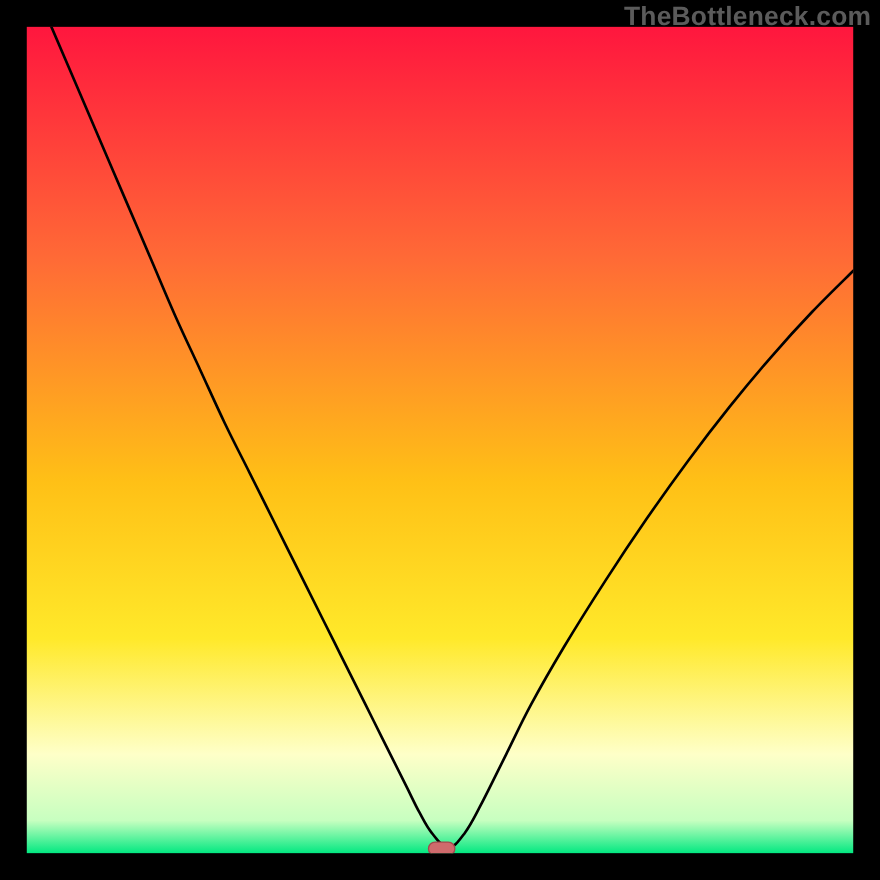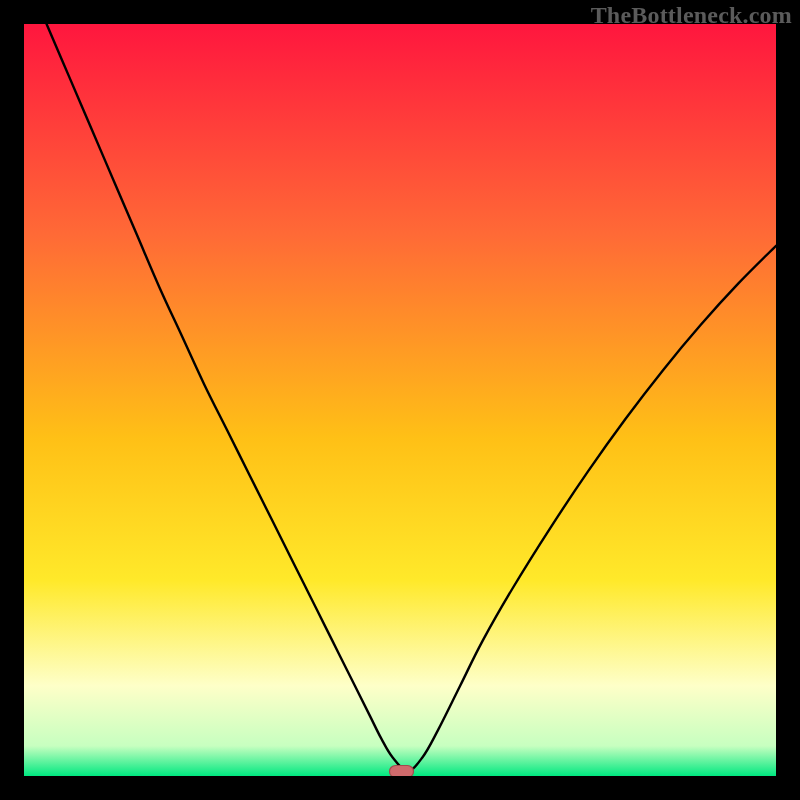--- a/index.html
+++ b/index.html
@@ -27,21 +27,21 @@
   }
   .watermark {
     position: absolute;
     top: 2px;
     right: 8px;
     color: #5b5b5b;
     font-size: 24px;
     font-weight: 600;
     letter-spacing: 0.2px;
     user-select: none;
-    font-family: Liberation Serif, serif;
+    font-family: Liberation Sans, sans-serif;
   }
   svg { display: block; }
 </style>
 </head>
 <body>
 
 <div class="frame">
   <div class="plot-area">
     <svg width="752" height="752" viewBox="0 0 752 752" preserveAspectRatio="none">
       <defs>

